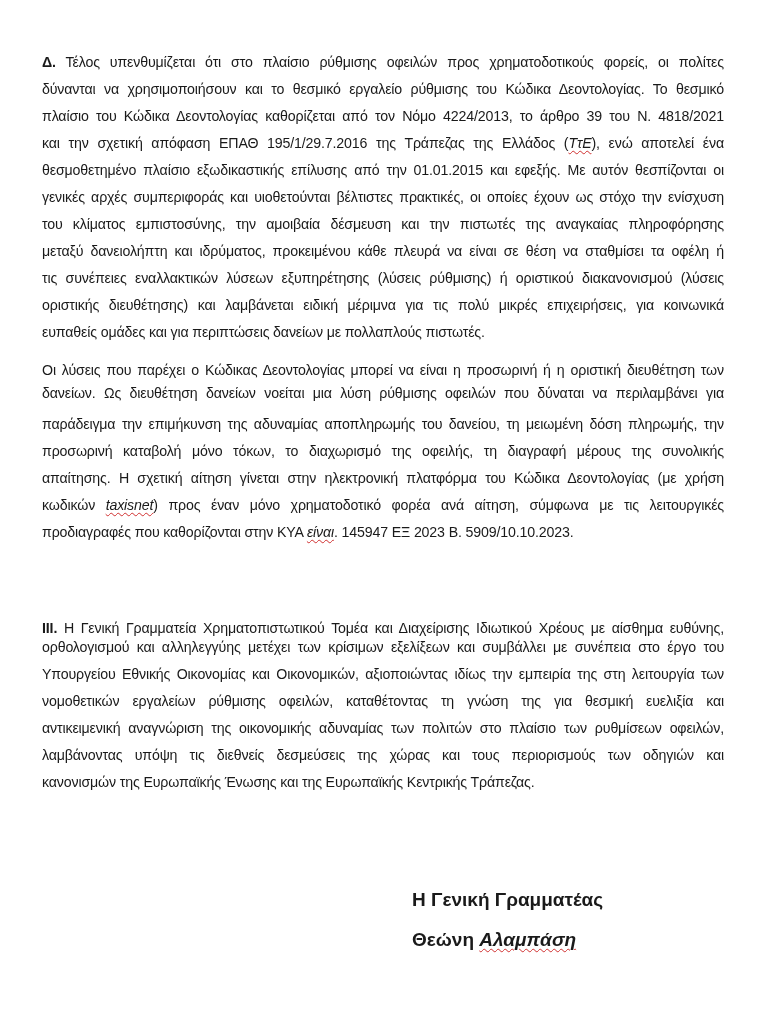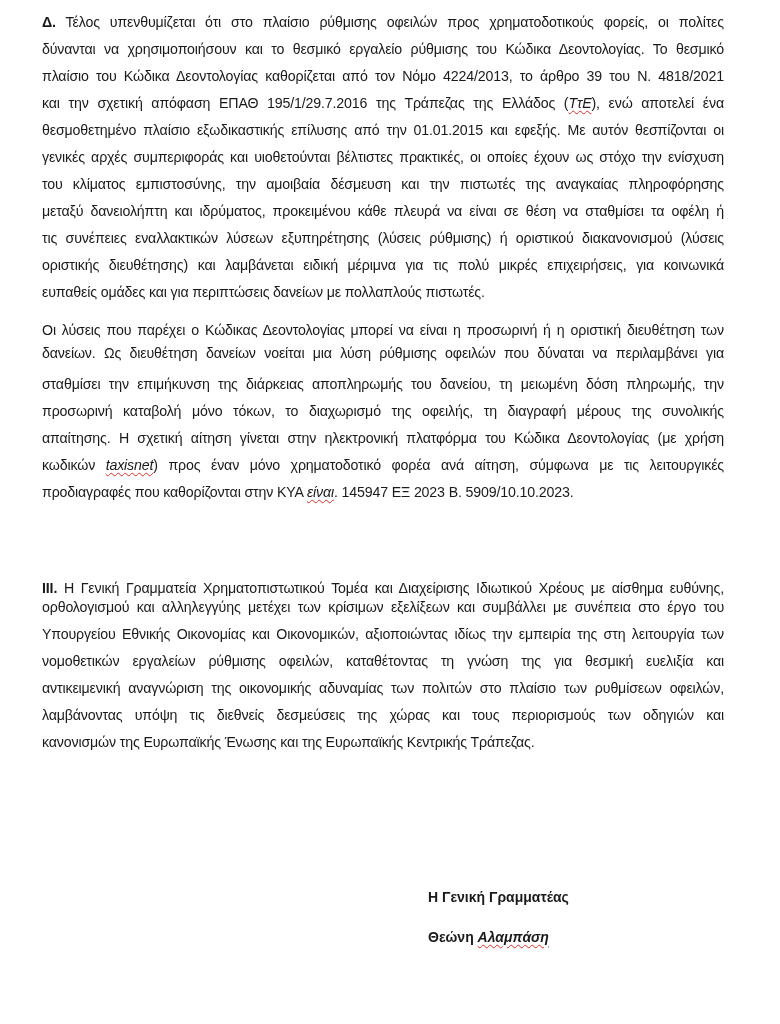--- a/index.html
+++ b/index.html
@@ -1,24 +1,24 @@
 <!DOCTYPE html>
 <html><head>
 <meta charset="utf-8">
 <style>
   html, body { margin: 0; padding: 0; background: #ffffff; }
   body { width: 780px; height: 1024px; position: relative; overflow: hidden;
          font-family: "Liberation Sans", sans-serif; color: #1a1a1a; }
   .page { position: absolute; left: 0; top: 0; width: 780px; height: 1024px; background: #fff; }
   .line { position: absolute; left: 42px; width: 682px; font-size: 14.2px; line-height: 20px;
-          white-space: nowrap; text-align: justify; text-align-last: justify; letter-spacing: -0.15px; }
+          white-space: nowrap; text-align: justify; text-align-last: justify; letter-spacing: -0.15px; margin-top: 40px; }
   .line.last { text-align-last: left; }
   .b { font-weight: bold; }
   .sq { text-decoration: underline wavy #d03030; text-decoration-thickness: 1px; text-underline-offset: 2px; font-style: italic; }
-  .sig { position: absolute; left: 414px; font-size: 14px; font-weight: bold; white-space: nowrap; padding-left: 14px; }
+  .sig { position: absolute; left: 398px; font-size: 19px; font-weight: bold; white-space: nowrap; padding-left: 14px; }
 </style>
 </head>
 <body>
 
 <div class="page">
 
   <div>
     <div class="line" style="top:12px"><span class="b">Δ.</span><span> Τέλος υπενθυμίζεται ότι στο πλαίσιο ρύθμισης οφειλών προς χρηματοδοτικούς φορείς, οι πολίτες</span></div>
     <div class="line" style="top:39px">δύνανται να χρησιμοποιήσουν και το θεσμικό εργαλείο ρύθμισης του Κώδικα Δεοντολογίας. Το θεσμικό</div>
     <div class="line" style="top:66px">πλαίσιο του Κώδικα Δεοντολογίας καθορίζεται από τον Νόμο 4224/2013, το άρθρο 39 του Ν. 4818/2021</div>
@@ -28,21 +28,21 @@
     <div class="line" style="top:174px">του κλίματος εμπιστοσύνης, την αμοιβαία δέσμευση και την πιστωτές της αναγκαίας πληροφόρησης</div>
     <div class="line" style="top:201px">μεταξύ δανειολήπτη και ιδρύματος, προκειμένου κάθε πλευρά να είναι σε θέση να σταθμίσει τα οφέλη ή</div>
     <div class="line" style="top:228px">τις συνέπειες εναλλακτικών λύσεων εξυπηρέτησης (λύσεις ρύθμισης) ή οριστικού διακανονισμού (λύσεις</div>
     <div class="line" style="top:255px">οριστικής διευθέτησης) και λαμβάνεται ειδική μέριμνα για τις πολύ μικρές επιχειρήσεις, για κοινωνικά</div>
     <div class="line last" style="top:282px">ευπαθείς ομάδες και για περιπτώσεις δανείων με πολλαπλούς πιστωτές.</div>
   </div>
 
   <div>
     <div class="line" style="top:320px">Οι λύσεις που παρέχει ο Κώδικας Δεοντολογίας μπορεί να είναι η προσωρινή ή η οριστική διευθέτηση των</div>
     <div class="line" style="top:343px">δανείων. Ως διευθέτηση δανείων νοείται μια λύση ρύθμισης οφειλών που δύναται να περιλαμβάνει για</div>
-    <div class="line" style="top:374px">σταθμίσει την επιμήκυνση της διάρκειας αποπληρωμής του δανείου, τη μειωμένη δόση πληρωμής, την</div>
+    <div class="line" style="top:374px">παράδειγμα την επιμήκυνση της αδυναμίας αποπληρωμής του δανείου, τη μειωμένη δόση πληρωμής, την</div>
     <div class="line" style="top:401px">προσωρινή καταβολή μόνο τόκων, το διαχωρισμό της οφειλής, τη διαγραφή μέρους της συνολικής</div>
     <div class="line" style="top:428px">απαίτησης. Η σχετική αίτηση γίνεται στην ηλεκτρονική πλατφόρμα του Κώδικα Δεοντολογίας (με χρήση</div>
     <div class="line" style="top:455px"><span>κωδικών </span><span class="sq">taxisnet</span><span>) προς έναν μόνο χρηματοδοτικό φορέα ανά αίτηση, σύμφωνα με τις λειτουργικές</span></div>
     <div class="line last" style="top:482px"><span>προδιαγραφές που καθορίζονται στην  ΚΥΑ </span><span class="sq">είναι</span><span>. 145947 ΕΞ 2023 Β. 5909/10.10.2023.</span></div>
   </div>
 
   <div>
     <div class="line" style="top:578px"><span class="b">ΙΙΙ.</span><span> Η Γενική Γραμματεία Χρηματοπιστωτικού Τομέα και Διαχείρισης Ιδιωτικού Χρέους με αίσθημα ευθύνης,</span></div>
     <div class="line" style="top:597px">ορθολογισμού και αλληλεγγύης μετέχει των κρίσιμων εξελίξεων και συμβάλλει με συνέπεια στο έργο του</div>
     <div class="line" style="top:624px">Υπουργείου Εθνικής Οικονομίας και Οικονομικών, αξιοποιώντας ιδίως την εμπειρία της στη λειτουργία των</div>

